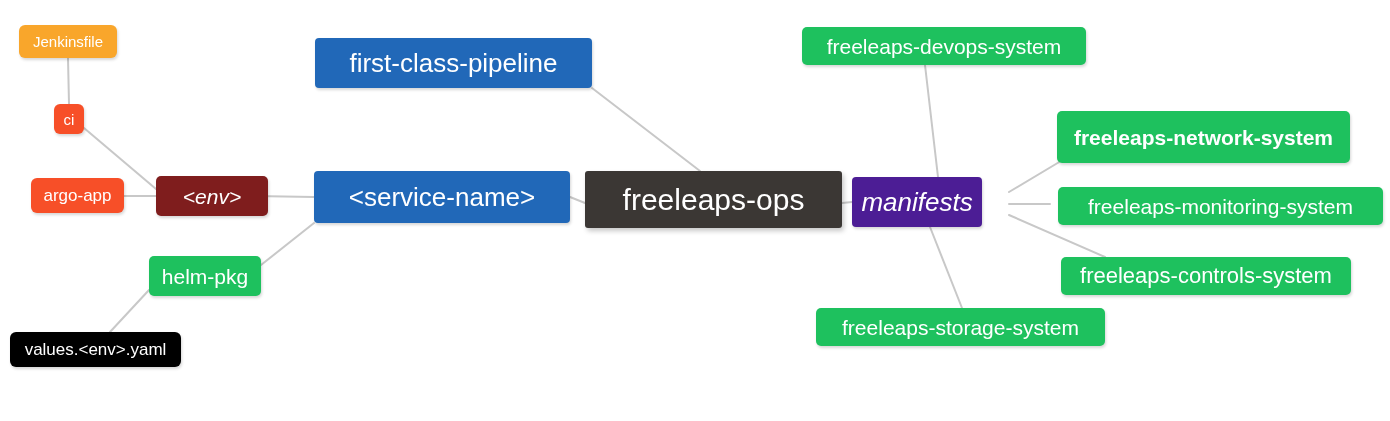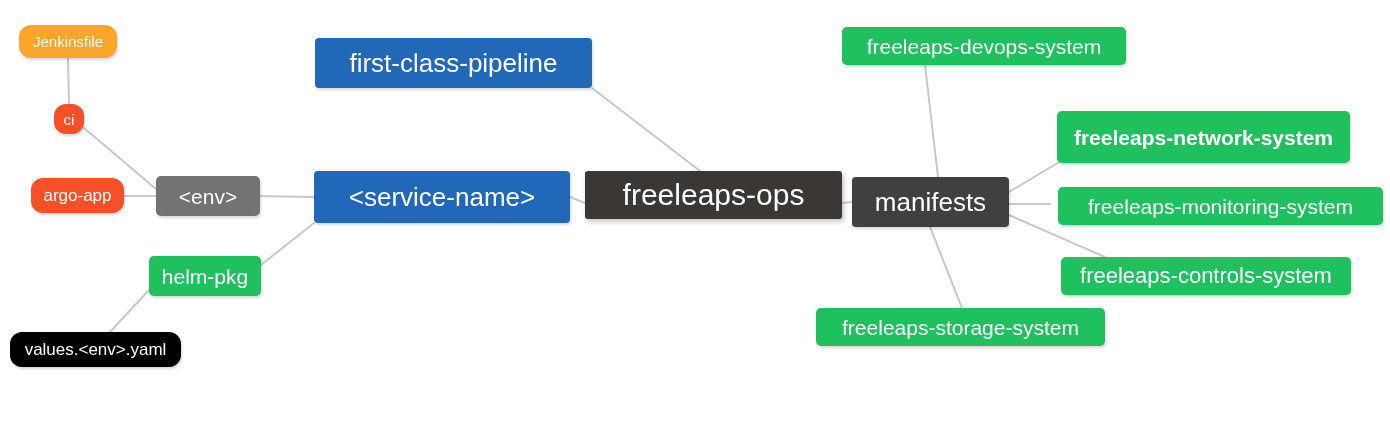--- a/index.html
+++ b/index.html
@@ -46,21 +46,21 @@
     box-shadow: 1px 2px 3px rgba(0,0,0,0.16);
     user-select: none;
     padding: 0 10px;
   }
   .node.root {
     border-radius: 3px;
     box-shadow: 2px 3px 5px rgba(0,0,0,0.22);
   }
   .node.lvl1 { border-radius: 4px; }
   .node.lvl2 { border-radius: 5px; }
-  .node.lvl3 { border-radius: 12px; }
+  .node.lvl3 { border-radius: 6px; }
 </style>
 </head>
 <body>
 
 <div id="canvas">
   <svg id="edge-layer" viewBox="0 0 1390 421">
       <path class="edge" d="M 585 203 L 570 197" stroke="#c8c8c8"></path>
       <path class="edge" d="M 842 203 L 852 202" stroke="#c8c8c8"></path>
       <path class="edge" d="M 592 88 L 700 171" stroke="#c8c8c8"></path>
       <path class="edge" d="M 314 197 L 246 196" stroke="#c8c8c8"></path>
@@ -69,51 +69,51 @@
       <path class="edge" d="M 69 104 L 68 58" stroke="#c8c8c8"></path>
       <path class="edge" d="M 156 196 L 124 196" stroke="#c8c8c8"></path>
       <path class="edge" d="M 149 290 L 110 332" stroke="#c8c8c8"></path>
       <path class="edge" d="M 938 177 L 925 65" stroke="#c8c8c8"></path>
       <path class="edge" d="M 1009 192 L 1081 149" stroke="#c8c8c8"></path>
       <path class="edge" d="M 1009 204 L 1050 204" stroke="#c8c8c8"></path>
       <path class="edge" d="M 1009 215 L 1105 257" stroke="#c8c8c8"></path>
       <path class="edge" d="M 930 227 L 962 308" stroke="#c8c8c8"></path>
     </svg>
   <div id="node-layer">
-      <div class="node root" style="left: 585px; top: 171px; width: 257px; height: 48px; background: rgb(59, 55, 52); font-size: 30px;">
+      <div class="node root" style="left: 585px; top: 171px; width: 257px; height: 57px; background: rgb(59, 55, 52); font-size: 30px;">
         <span>freeleaps-ops</span>
       </div>
       <div class="node lvl1" style="left: 314px; top: 171px; width: 256px; height: 52px; background: rgb(33, 104, 184); font-size: 26px;">
         <span>&lt;service-name&gt;</span>
       </div>
-      <div class="node lvl1" style="left: 852px; top: 177px; width: 157px; height: 50px; background: #404040; font-size: 26px;">
+      <div class="node lvl1" style="left: 852px; top: 177px; width: 130px; height: 50px; background: #4c1d95; font-size: 26px; font-style: italic;">
         <span>manifests</span>
       </div>
       <div class="node lvl1" style="left: 315px; top: 38px; width: 277px; height: 50px; background: rgb(33, 104, 184); font-size: 26px;">
         <span>first-class-pipeline</span>
       </div>
-      <div class="node lvl2" style="left: 156px; top: 176px; width: 104px; height: 40px; background: #737373; font-size: 21px;">
+      <div class="node lvl2" style="left: 156px; top: 176px; width: 112px; height: 40px; background: #7f1d1d; font-size: 21px; font-style: italic;">
         <span>&lt;env&gt;</span>
       </div>
       <div class="node lvl2" style="left: 149px; top: 256px; width: 112px; height: 40px; background: rgb(30, 193, 94); font-size: 21px;">
         <span>helm-pkg</span>
       </div>
       <div class="node lvl3" style="left: 54px; top: 104px; width: 30px; height: 30px; background: rgb(247, 79, 40); font-size: 15px;">
         <span>ci</span>
       </div>
       <div class="node lvl3" style="left: 19px; top: 25px; width: 98px; height: 33px; background: rgb(249, 166, 43); font-size: 15px;">
         <span>Jenkinsfile</span>
       </div>
       <div class="node lvl3" style="left: 31px; top: 178px; width: 93px; height: 35px; background: rgb(247, 79, 40); font-size: 17px;">
         <span>argo-app</span>
       </div>
       <div class="node lvl3" style="left: 10px; top: 332px; width: 171px; height: 35px; background: #000000; font-size: 17px;">
         <span>values.&lt;env&gt;.yaml</span>
       </div>
-      <div class="node lvl2" style="left: 842px; top: 27px; width: 284px; height: 38px; background: rgb(30, 193, 94); font-size: 21px;">
+      <div class="node lvl2" style="left: 802px; top: 27px; width: 284px; height: 38px; background: rgb(30, 193, 94); font-size: 21px;">
         <span>freeleaps-devops-system</span>
       </div>
       <div class="node lvl2" style="left: 1057px; top: 111px; width: 293px; height: 52px; background: rgb(30, 193, 94); font-size: 21px; font-weight: bold;">
         <span>freeleaps-network-system</span>
       </div>
       <div class="node lvl2" style="left: 1050px; top: 187px; width: 325px; height: 38px; background: rgb(30, 193, 94); font-size: 21px; margin-left: 8px;">
         <span>freeleaps-monitoring-system</span>
       </div>
       <div class="node lvl2" style="left: 1061px; top: 257px; width: 290px; height: 38px; background: rgb(30, 193, 94); font-size: 22px;">
         <span>freeleaps-controls-system</span>

